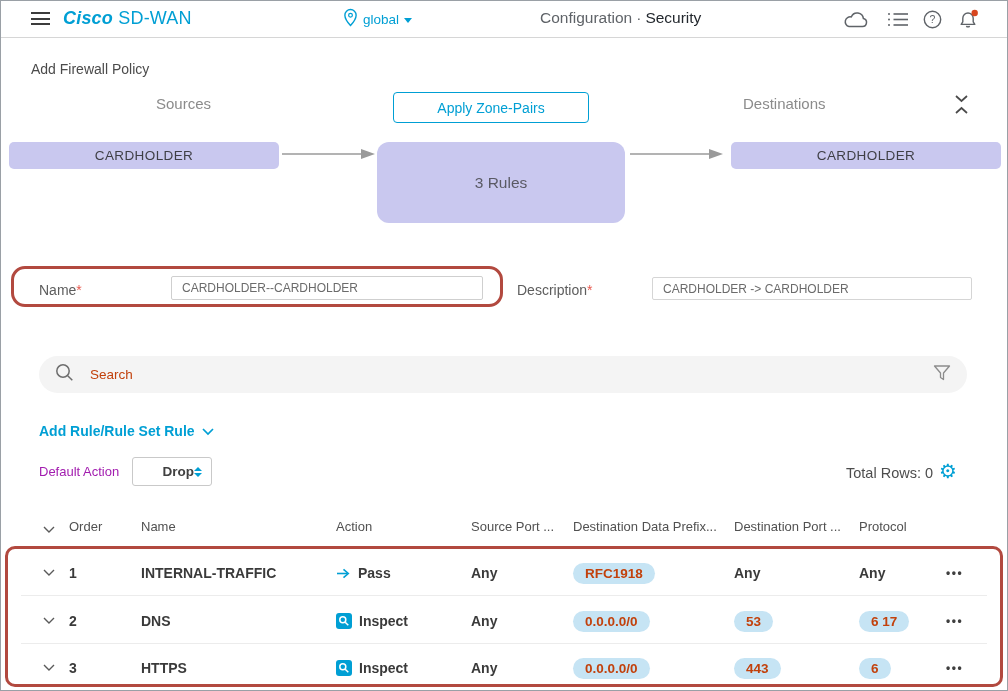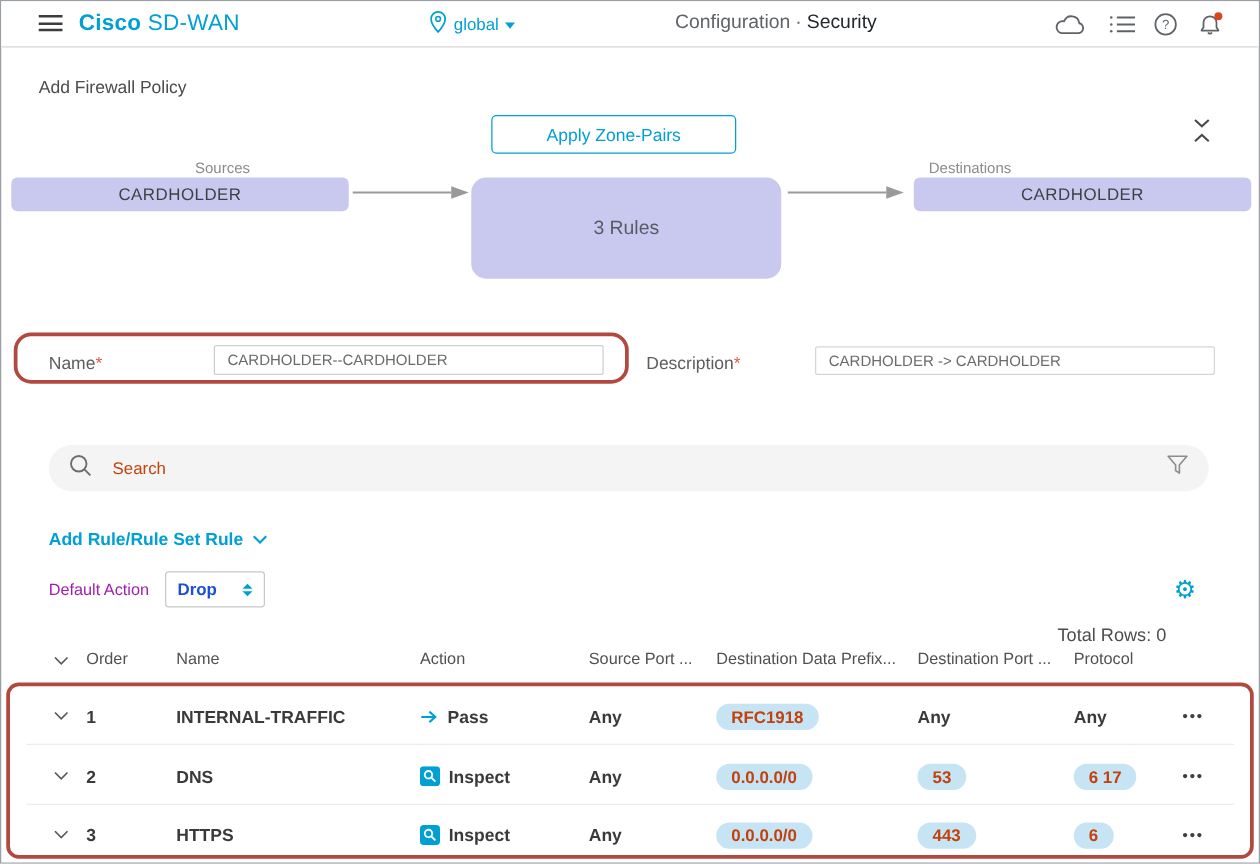--- a/index.html
+++ b/index.html
@@ -3,51 +3,51 @@
 <meta charset="utf-8">
 <style>
   html,body{margin:0;padding:0;background:#e8e8e8;font-family:"Liberation Sans",sans-serif;}
   .window{position:relative;width:1008px;height:691px;background:#fff;border:1px solid #9aa0a6;box-sizing:border-box;overflow:hidden;margin:0 auto;}
   .abs{position:absolute;}
   
   .topbar{position:absolute;left:0;top:0;width:100%;height:37px;background:#fff;border-bottom:1px solid #d6d6d6;box-sizing:border-box;}
   .burger{position:absolute;left:30px;top:11px;width:19px;height:14px;cursor:pointer;}
   .burger div{height:2px;background:#3c3c3c;margin-bottom:3.5px;}
   .brand{position:absolute;left:62px;top:7px;font-size:18px;color:#009fd4;letter-spacing:.2px;}
-  .brand b{font-weight:bold;}
+  .brand b{font-weight:bold;font-style:italic;}
   .scope{position:absolute;left:342px;top:7px;display:flex;align-items:center;gap:5px;color:#009fd4;font-size:13.5px;cursor:pointer;}
   .caret-down{width:0;height:0;border-left:4.5px solid transparent;border-right:4.5px solid transparent;border-top:5.5px solid #009fd4;margin-top:2px;}
   .crumbs{position:absolute;left:539px;top:8px;font-size:15.5px;}
   .crumb-section{color:#5f6368;}
   .crumb-sep{color:#5f6368;padding:0 4px;}
   .crumb-page{color:#23282e;}
   .hicon{position:absolute;top:8px;cursor:pointer;}
   
   .pgtitle{position:absolute;left:30px;top:60px;font-size:14px;color:#4b4b4b;}
-  .zlabel{position:absolute;top:94px;font-size:12px;color:#8b8b8b;margin-top:32px;}
+  .zlabel{position:absolute;top:94px;font-size:15px;color:#8b8b8b;}
   .applybtn{position:absolute;left:392px;top:91px;width:196px;height:31px;border:1px solid #009fd4;border-radius:4px;background:#fff;color:#009fd4;font-size:14px;display:flex;align-items:center;justify-content:center;cursor:pointer;box-sizing:border-box;}
   .zonebox{position:absolute;top:141px;width:270px;height:27px;background:#c9c8ef;border-radius:5px;display:flex;align-items:center;justify-content:center;font-size:13.5px;color:#3f3f46;letter-spacing:.4px;}
   .rulesbox{position:absolute;left:376px;top:141px;width:248px;height:81px;background:#c9c8ef;border-radius:12px;display:flex;align-items:center;justify-content:center;font-size:15.5px;color:#5a5a64;}
   
   .annot{position:absolute;border:3px solid #b2493f;box-sizing:border-box;pointer-events:none;}
   .flabel{position:absolute;top:281px;font-size:14px;color:#5d5d5d;}
   .req{color:#e8594e;}
   .finput{position:absolute;border:1px solid #cfcfcf;border-radius:2px;background:#fff;font-size:12px;color:#6b6b6b;padding:0 10px;box-sizing:border-box;font-family:"Liberation Sans",sans-serif;}
   
   .searchbar{position:absolute;left:38px;top:355px;width:928px;height:37px;background:#f4f4f4;border-radius:18.5px;display:flex;align-items:center;padding:0 16px;box-sizing:border-box;}
   .search-txt{color:#c2410c;font-size:13.5px;margin-left:16px;flex:1;}
   
   .addrule{position:absolute;left:38px;top:422px;font-size:14px;font-weight:bold;color:#009fd4;display:flex;align-items:center;gap:7px;cursor:pointer;}
   .defact-label{position:absolute;left:38px;top:463px;font-size:13px;color:#a21caf;}
   .defact-select{position:absolute;left:131px;top:456px;width:80px;height:29px;border:1px solid #c9c9c9;border-radius:3px;box-sizing:border-box;display:flex;align-items:center;padding:0 9px;cursor:pointer;background:#fff;}
-  .defact-value{color:#1d4ed8;font-weight:bold;font-size:13.5px;flex:1;}
+  .defact-value{color:#404040;font-weight:bold;font-size:13.5px;flex:1;text-align:right;}
   .sortarrows{display:flex;flex-direction:column;gap:2px;}
   .tri-up{width:0;height:0;border-left:4px solid transparent;border-right:4px solid transparent;border-bottom:4.5px solid #009fd4;}
   .tri-dn{width:0;height:0;border-left:4px solid transparent;border-right:4px solid transparent;border-top:4.5px solid #009fd4;}
-  .totalrows{position:absolute;left:845px;top:464px;font-size:14.5px;color:#4d4d4d;margin-top:36px;}
+  .totalrows{position:absolute;left:845px;top:464px;font-size:14.5px;color:#4d4d4d;}
   .gear{position:absolute;left:938px;top:458px;font-family:"DejaVu Sans",sans-serif;font-size:20px;color:#009fd4;cursor:pointer;}
   
   .th{position:absolute;top:518px;font-size:13px;color:#515151;}
   .sep{position:absolute;left:20px;width:966px;height:1px;background:#ececec;}
   .trow{position:absolute;left:0;width:100%;height:44px;}
   .tcell{position:absolute;top:0;height:44px;display:flex;align-items:center;gap:7px;}
   .cellb{font-size:14px;font-weight:bold;color:#3a3a3a;}
   .pill{background:#c6e4f4;border-radius:11px;padding:3px 12px;font-size:13.5px;font-weight:bold;color:#c2410c;}
   .dots{position:absolute;left:945px;top:0;height:44px;display:flex;align-items:center;font-size:12px;font-weight:bold;letter-spacing:1.5px;color:#3f3f3f;cursor:pointer;}
   .aicon{display:flex;align-items:center;}

